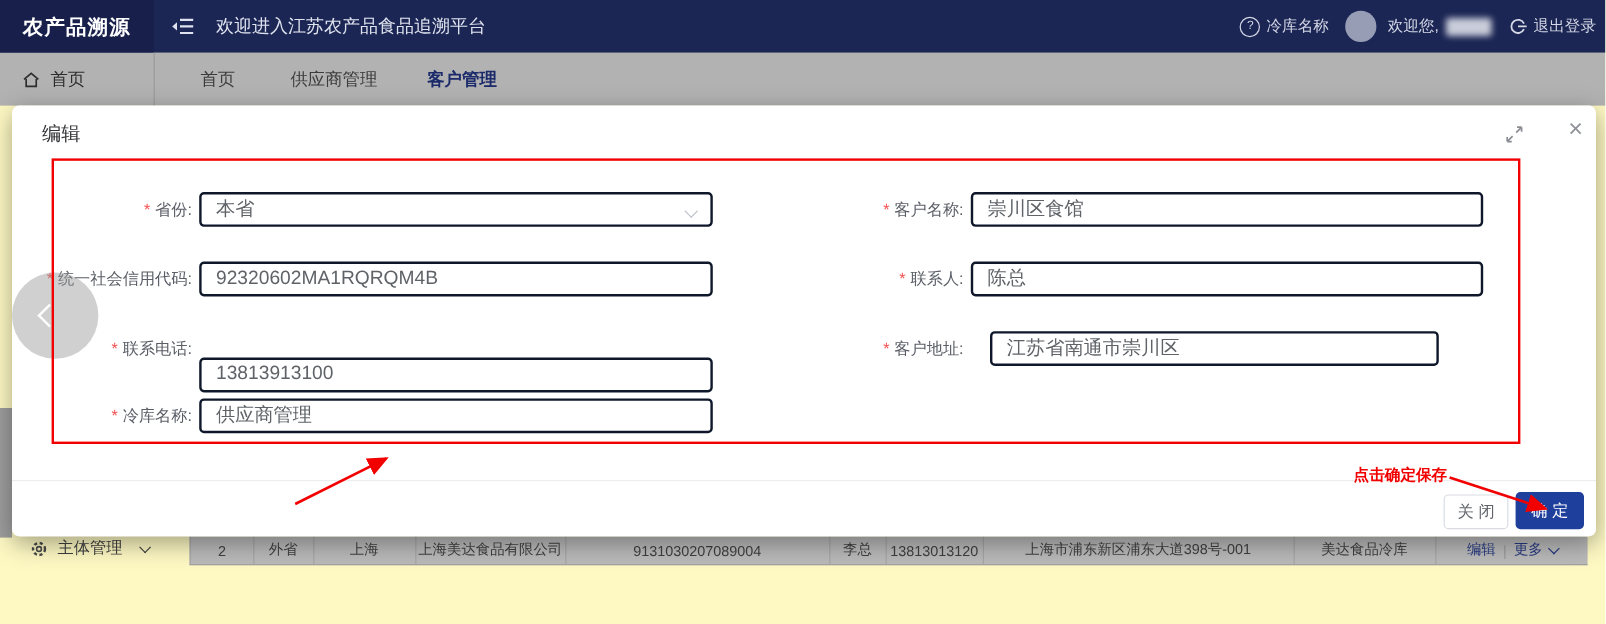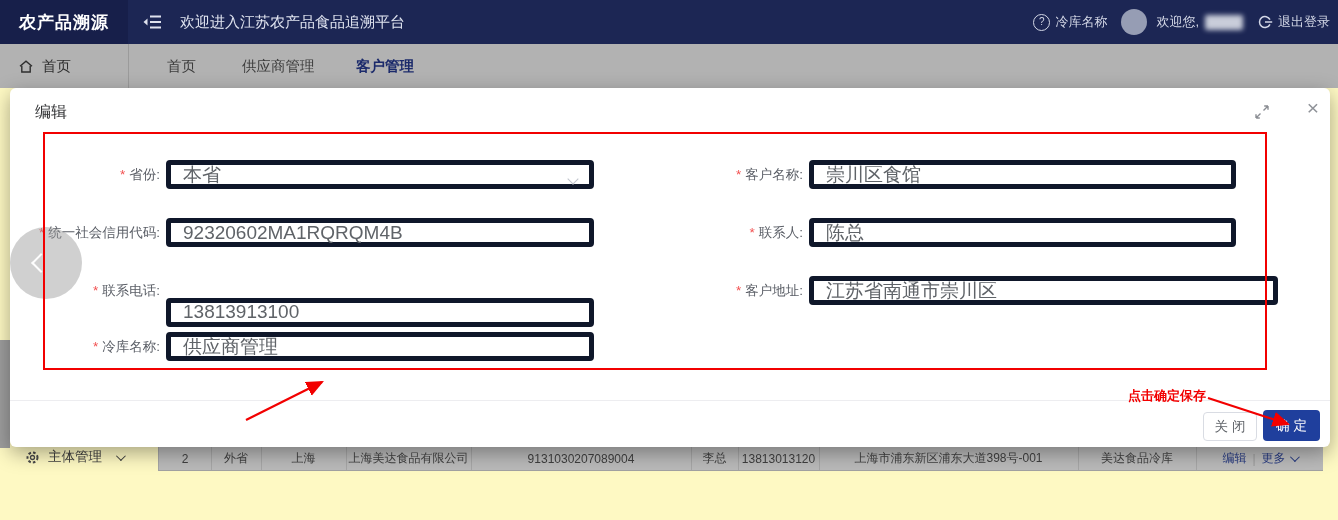--- a/index.html
+++ b/index.html
@@ -43,23 +43,23 @@
   
   .modal{position:absolute;left:10px;top:88px;width:1320px;height:359px;background:#fff;border-radius:6px;
          box-shadow:0 6px 20px rgba(0,0,0,.35);z-index:10;}
   .m-title{position:absolute;left:25px;top:14px;font-size:16px;color:#303133;}
   .m-fs{position:absolute;left:1244px;top:16px;width:16px;height:16px;cursor:pointer;}
   .m-close{position:absolute;left:1291px;top:8px;width:24px;height:24px;font-size:21px;color:#8f9298;
            display:flex;align-items:center;justify-content:center;cursor:pointer;}
   .frow{position:absolute;height:29px;display:flex;align-items:center;}
   .flabel{font-size:13.5px;color:#5a5e66;text-align:right;white-space:nowrap;}
   .flabel::before{content:"*";color:#f25050;margin-right:4px;}
-  .fbox{position:relative;height:29px;border:5px solid #0f172a;border-radius:4px;background:#fff;
+  .fbox{position:relative;height:29px;border:2px solid #0f172a;border-radius:4px;background:#fff;
         display:flex;align-items:center;padding:0 12px;box-sizing:border-box;
-        font-size:19px;color:#5f6368;cursor:text;}
+        font-size:16px;color:#5f6368;cursor:text;}
   .sel-chev{position:absolute;right:12px;top:10px;width:7px;height:7px;border-right:1.4px solid #c0c4cc;
             border-bottom:1.4px solid #c0c4cc;transform:rotate(45deg);}
   .m-footline{position:absolute;left:0;top:312px;width:1320px;height:1px;background:#ededf0;}
   .btn{position:absolute;border-radius:4px;font-size:13.5px;display:flex;align-items:center;justify-content:center;
        cursor:pointer;letter-spacing:4px;text-indent:4px;box-sizing:border-box;}
   .btn-close{left:1193px;top:324px;width:54px;height:29px;background:#fff;border:1px solid #d9dce3;color:#5f6368;}
   .btn-ok{left:1253px;top:322px;width:57px;height:31px;background:#1f3f9d;color:#fff;}
   
   .drawer-circle{position:absolute;left:10px;top:227px;width:72px;height:72px;border-radius:50%;
                  background:rgba(150,150,150,.45);z-index:20;cursor:pointer;}
@@ -192,21 +192,21 @@
       </div>
     </div>
     <div class="frow" style="left:620px;top:130px;">
       <div class="flabel" style="width:173px;">联系人:</div>
       <div class="fbox" style="width:427px;margin-left:6px;">
         <span>陈总</span>
       </div>
     </div>
     <div class="frow" style="left:620px;top:188px;">
       <div class="flabel" style="width:173px;">客户地址:</div>
-      <div class="fbox" style="width:469px;margin-left:6px;">
+      <div class="fbox" style="width:374px;margin-left:22px;">
         <span>江苏省南通市崇川区</span>
       </div>
     </div>
 
     <div class="m-footline"></div>
     <div class="btn btn-close">关闭</div>
     <div class="btn btn-ok">确定</div>
   </div>
 
   <div class="drawer-circle">

